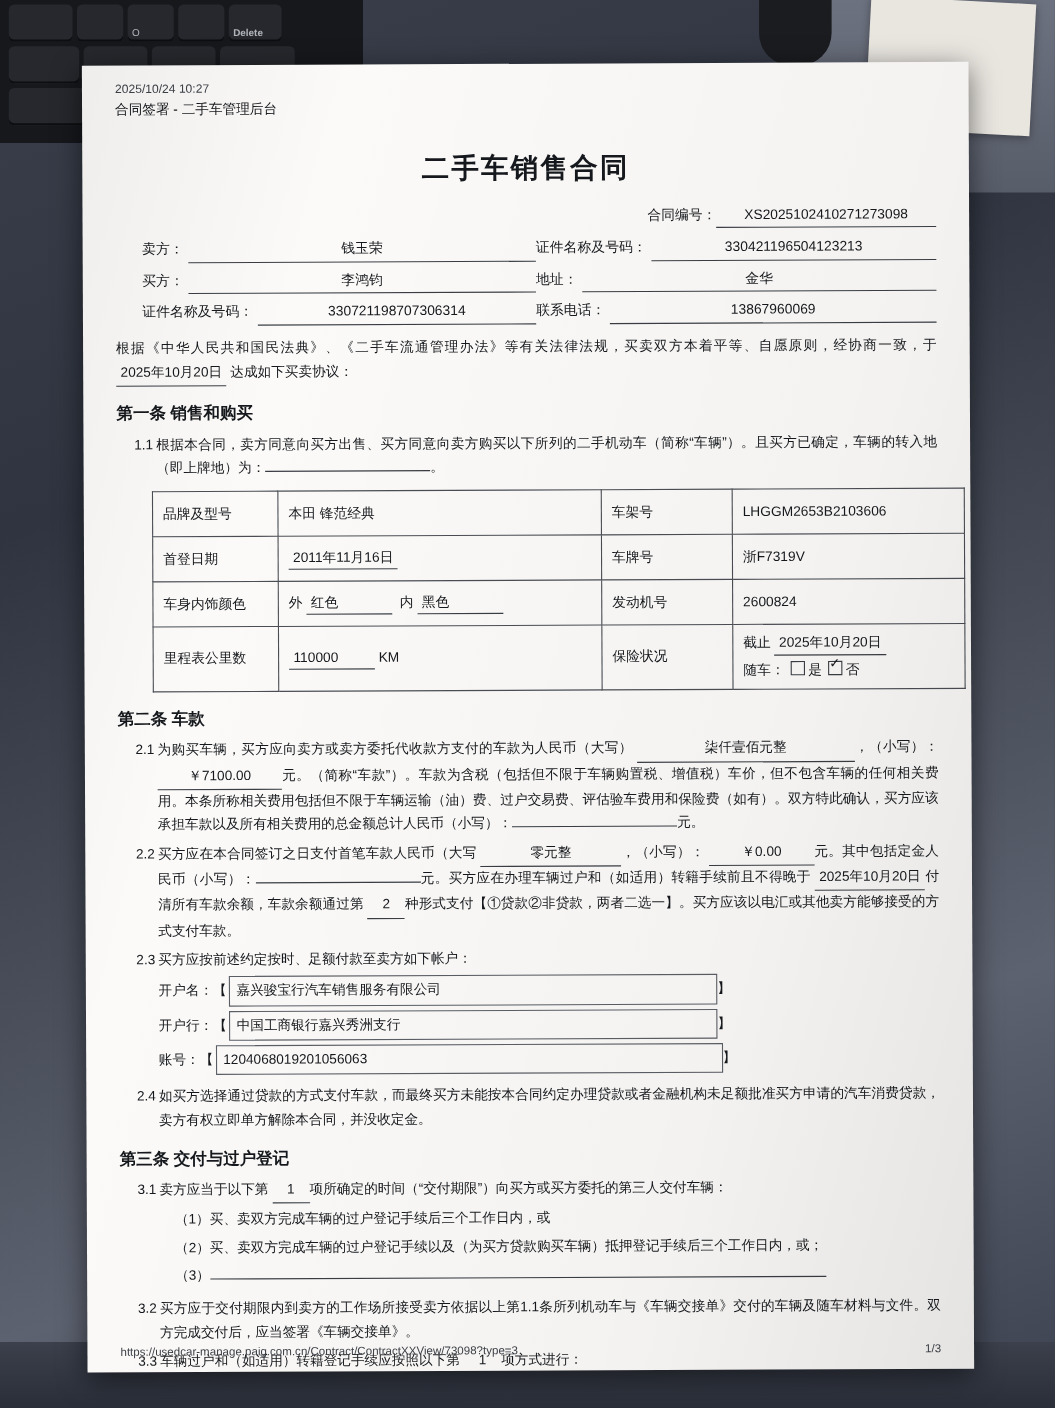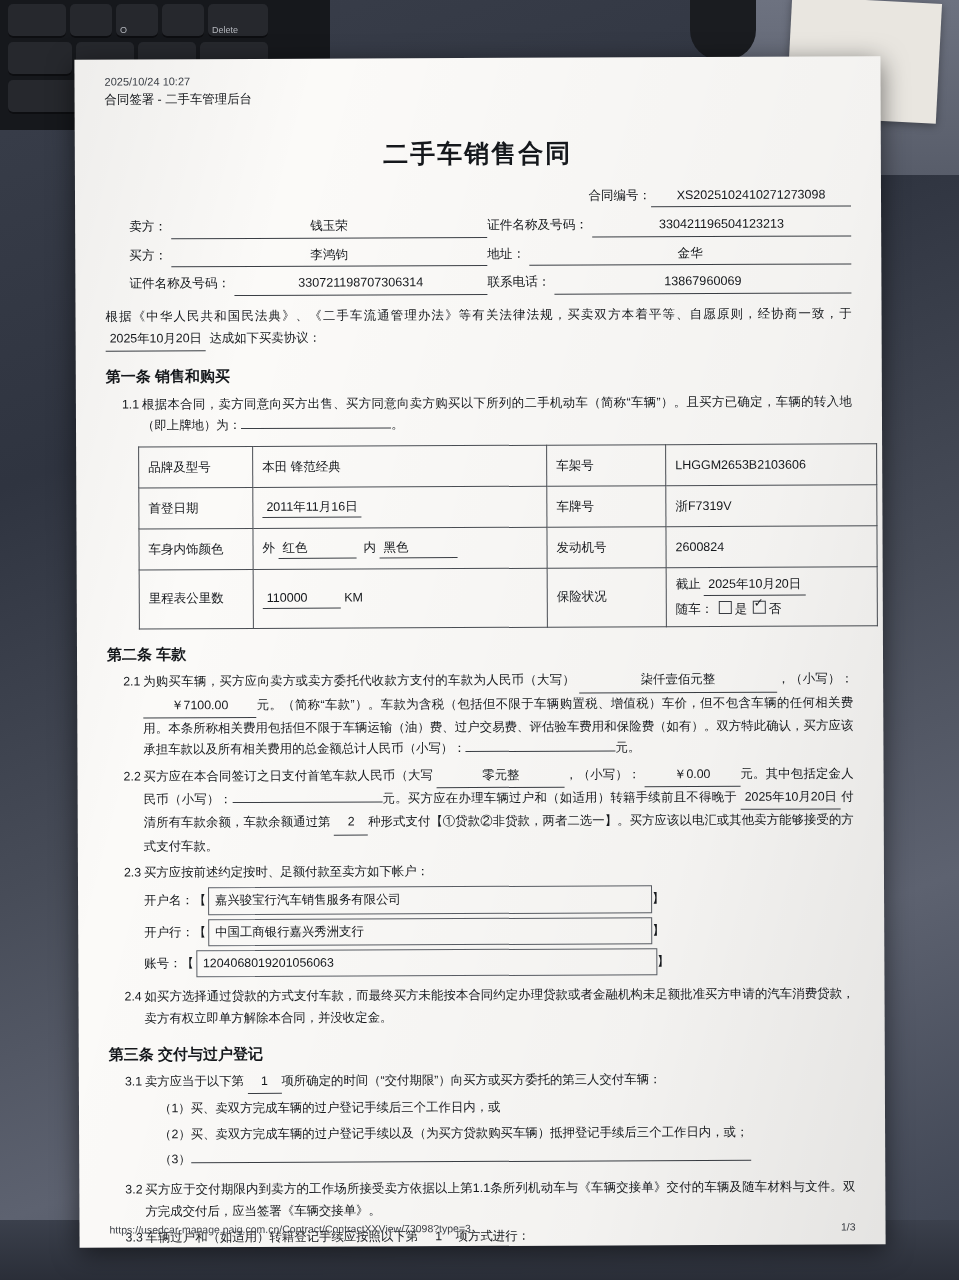--- a/index.html
+++ b/index.html
@@ -228,21 +228,21 @@
 <body>
 
 <div class="backdrop">
   <div class="kb">
     <div class="key" style="left:8px;  top:4px;  width:58px; height:34px;"></div>
     <div class="key" style="left:70px; top:4px;  width:42px; height:34px;"></div>
     <div class="key" style="left:116px;top:4px;  width:42px; height:34px;">
         <span>O</span>
       </div>
     <div class="key" style="left:162px;top:4px;  width:42px; height:34px;"></div>
-    <div class="key" style="left:208px;top:4px;  width:60px; height:34px;">
+    <div class="key" style="left:208px;top:4px;  width:48px; height:34px;font-weight:bold;">
         <span>Delete</span>
       </div>
     <div class="key" style="left:8px;  top:42px; width:64px; height:34px;"></div>
     <div class="key" style="left:76px; top:42px; width:58px; height:34px;">
         <span>←</span>
       </div>
     <div class="key" style="left:138px;top:42px; width:58px; height:34px;">
         <span>→</span>
       </div>
     <div class="key" style="left:200px;top:42px; width:68px; height:34px;">

